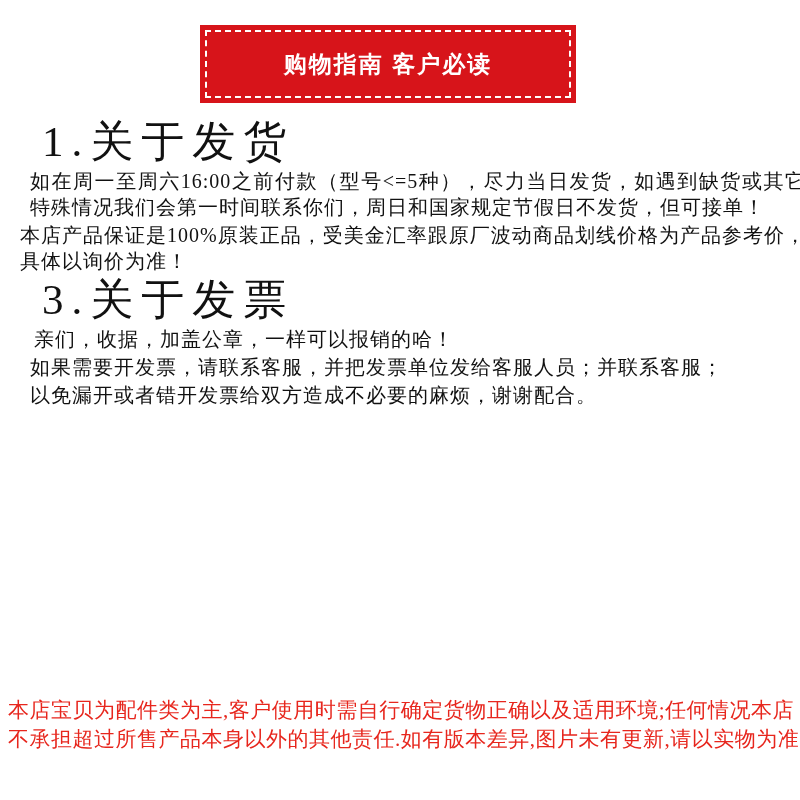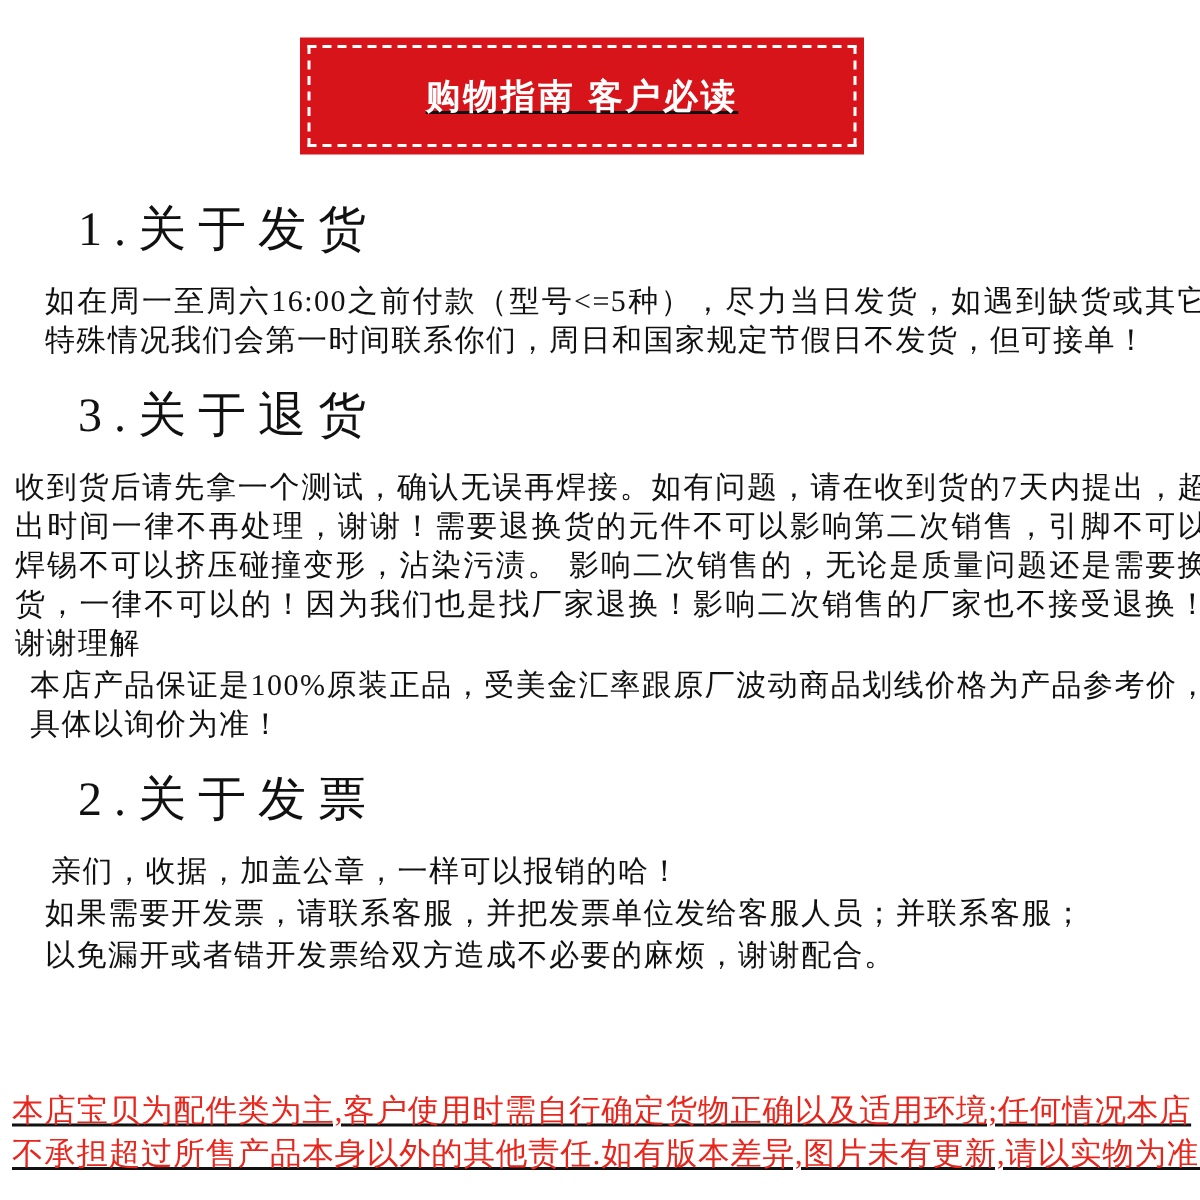--- a/index.html
+++ b/index.html
@@ -12,21 +12,20 @@
   }
   .page { position: relative; width: 800px; height: 800px; }
 
   
   .banner {
     position: absolute; left: 200px; top: 25px;
     width: 376px; height: 78px;
     background: #d7141a;
     box-sizing: border-box;
     padding: 5px;
-    text-decoration: underline;
   }
   .banner-inner {
     width: 100%; height: 100%;
     box-sizing: border-box;
     border: 2px dashed #ffffff;
     display: flex; align-items: center; justify-content: center;
   }
   .banner-text {
     font-family: "Liberation Sans", "DejaVu Sans", sans-serif;
     font-weight: bold;
@@ -36,48 +35,47 @@
     white-space: nowrap;
   }
 
   
   .content {
     position: absolute; left: 0; top: 116px;
     width: 800px; height: 608px;
     overflow: hidden;
   }
   .sec-title {
-    font-size: 32px;
+    font-size: 43px;
     line-height: 40px;
     letter-spacing: 8px;
     font-weight: 400;
-    margin: 16px;
+    margin: 6px;
     padding-left: 36px;
     white-space: nowrap;
   }
   .sec-para {
     font-size: 20px;
     line-height: 26px;
     letter-spacing: 1px;
     text-align: justify;
     word-break: break-all;
     margin: 0 -6px 2px 0;
   }
   .pl30 { padding-left: 30px; }
   .pl26 { padding-left: 26px; }
   .pl20 { padding-left: 20px; }
   .pl10 { padding-left: 10px; }
   .pl34 { padding-left: 34px; }
   .single { text-align: left; white-space: nowrap; overflow: hidden; }
 
   
   .footer {
-    position: absolute; left: 0; top: 726px;
+    position: absolute; left: 0; top: 696px;
     width: 800px;
-    text-decoration: underline;
   }
   .footer-line {
     color: #e7261d;
     font-size: 21px;
     line-height: 29px;
     letter-spacing: 0.5px;
     padding-left: 8px;
     white-space: nowrap;
     overflow: hidden;
   }
@@ -94,31 +92,27 @@
   </div>
 
   <div class="content">
 
     <section class="sec">
       <h2 class="sec-title">1.关于发货</h2>
       <p class="sec-para pl30">如在周一至周六16:00之前付款（型号&lt;=5种），尽力当日发货，如遇到缺货或其它特殊情况我们会第一时间联系你们，周日和国家规定节假日不发货，但可接单！</p>
     </section>
 
 
-    <section class="sec">
-      <h2 class="sec-title">3.关于退货</h2>
-      <p class="sec-para pl10">收到货后请先拿一个测试，确认无误再焊接。如有问题，请在收到货的7天内提出，超出时间一律不再处理，谢谢！需要退换货的元件不可以影响第二次销售，引脚不可以焊锡不可以挤压碰撞变形，沾染污渍。 影响二次销售的，无论是质量问题还是需要换货，一律不可以的！因为我们也是找厂家退换！影响二次销售的厂家也不接受退换！谢谢理解</p>
-    </section>
 
     <section class="sec">
       <p class="sec-para pl20">本店产品保证是100%原装正品，受美金汇率跟原厂波动商品划线价格为产品参考价，具体以询价为准！</p>
     </section>
 
     <section class="sec">
-      <h2 class="sec-title">2.关于发票</h2>
+      <h2 class="sec-title">3.关于发票</h2>
       <p class="sec-para single pl34">亲们，收据，加盖公章，一样可以报销的哈！</p>
       <p class="sec-para single pl30">如果需要开发票，请联系客服，并把发票单位发给客服人员；并联系客服；</p>
       <p class="sec-para single pl30">以免漏开或者错开发票给双方造成不必要的麻烦，谢谢配合。</p>
     </section>
 
   </div>
 
   <div class="footer">
     <div class="footer-line">本店宝贝为配件类为主,客户使用时需自行确定货物正确以及适用环境;任何情况本店</div>
     <div class="footer-line">不承担超过所售产品本身以外的其他责任.如有版本差异,图片未有更新,请以实物为准.</div>

